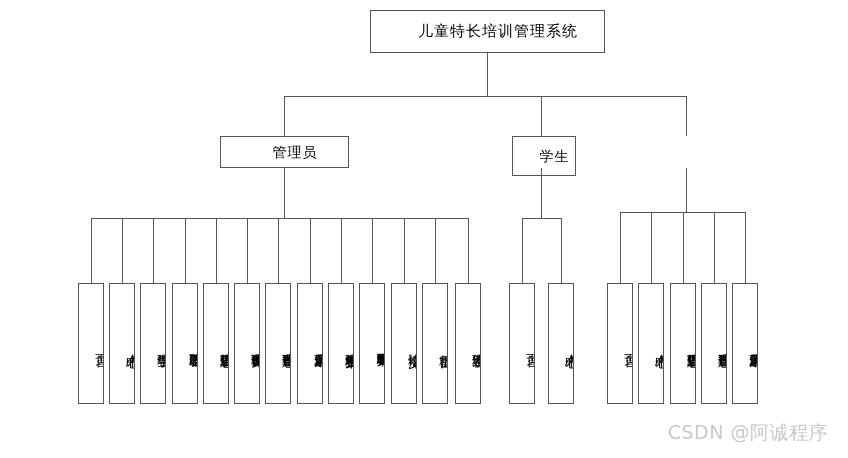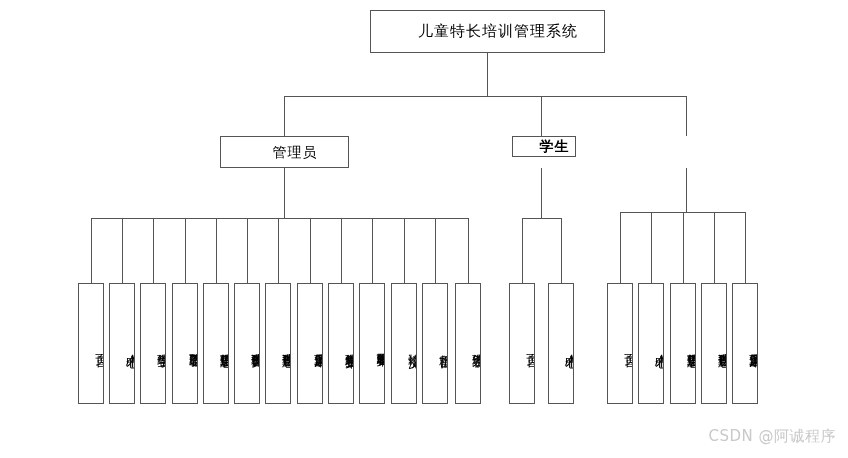--- a/index.html
+++ b/index.html
@@ -57,24 +57,24 @@
   .ln {
     position: absolute;
     background: #555555;
   }
   .ln.h { height: 1px; }
   .ln.v { width: 1px; }
 
   
   #watermark {
     position: absolute;
-    right: 12px;
+    right: 20px;
     bottom: 12px;
     color: #c9c9c9;
-    font-size: 15px;
+    font-size: 19px;
     letter-spacing: 0.5px;
     user-select: none;
     white-space: nowrap;
   }
 </style>
 </head>
 <body>
 
 <div id="canvas">
 
@@ -87,21 +87,21 @@
   <div class="ln h" style="left:284px; top:96px; width:403px;"></div>
 
   <div class="ln v" style="left:284px; top:96px; height:40px;"></div>
   <div class="ln v" style="left:541px; top:96px; height:40px;"></div>
   <div class="ln v" style="left:686px; top:96px; height:40px;"></div>
 
   <div class="node level2" style="left:220px; top:136px; width:129px; height:32px;">
     <span>管理员</span>
   </div>
 
-  <div class="node level2" style="left:512px; top:136px; width:64px; height:21px;font-weight:bold;">
+  <div class="node level2" style="left:512px; top:136px; width:64px; height:40px;">
     <span>学生</span>
   </div>
 
 
   <div class="ln v" style="left:284px; top:168px; height:50px;"></div>
   <div class="ln h" style="left:91px; top:218px; width:377px;"></div>
 
   <div class="ln v" style="left:91px;  top:218px; height:65px;"></div>
   <div class="ln v" style="left:122px; top:218px; height:65px;"></div>
   <div class="ln v" style="left:153px; top:218px; height:65px;"></div>

